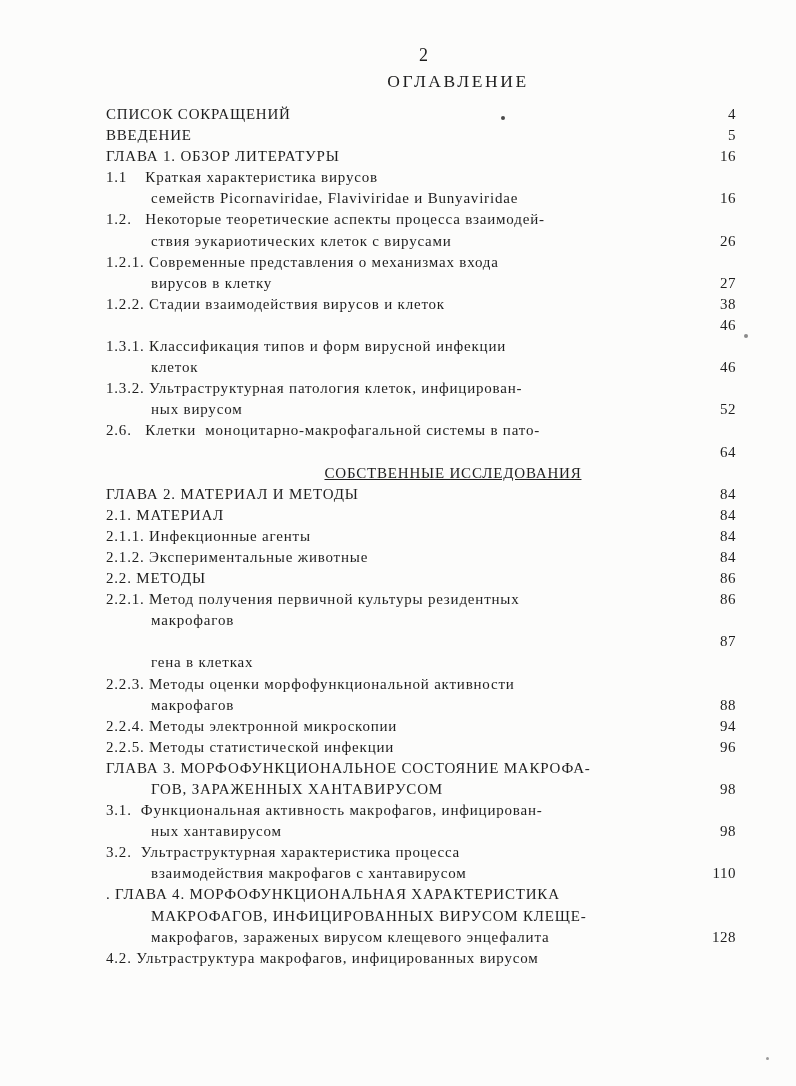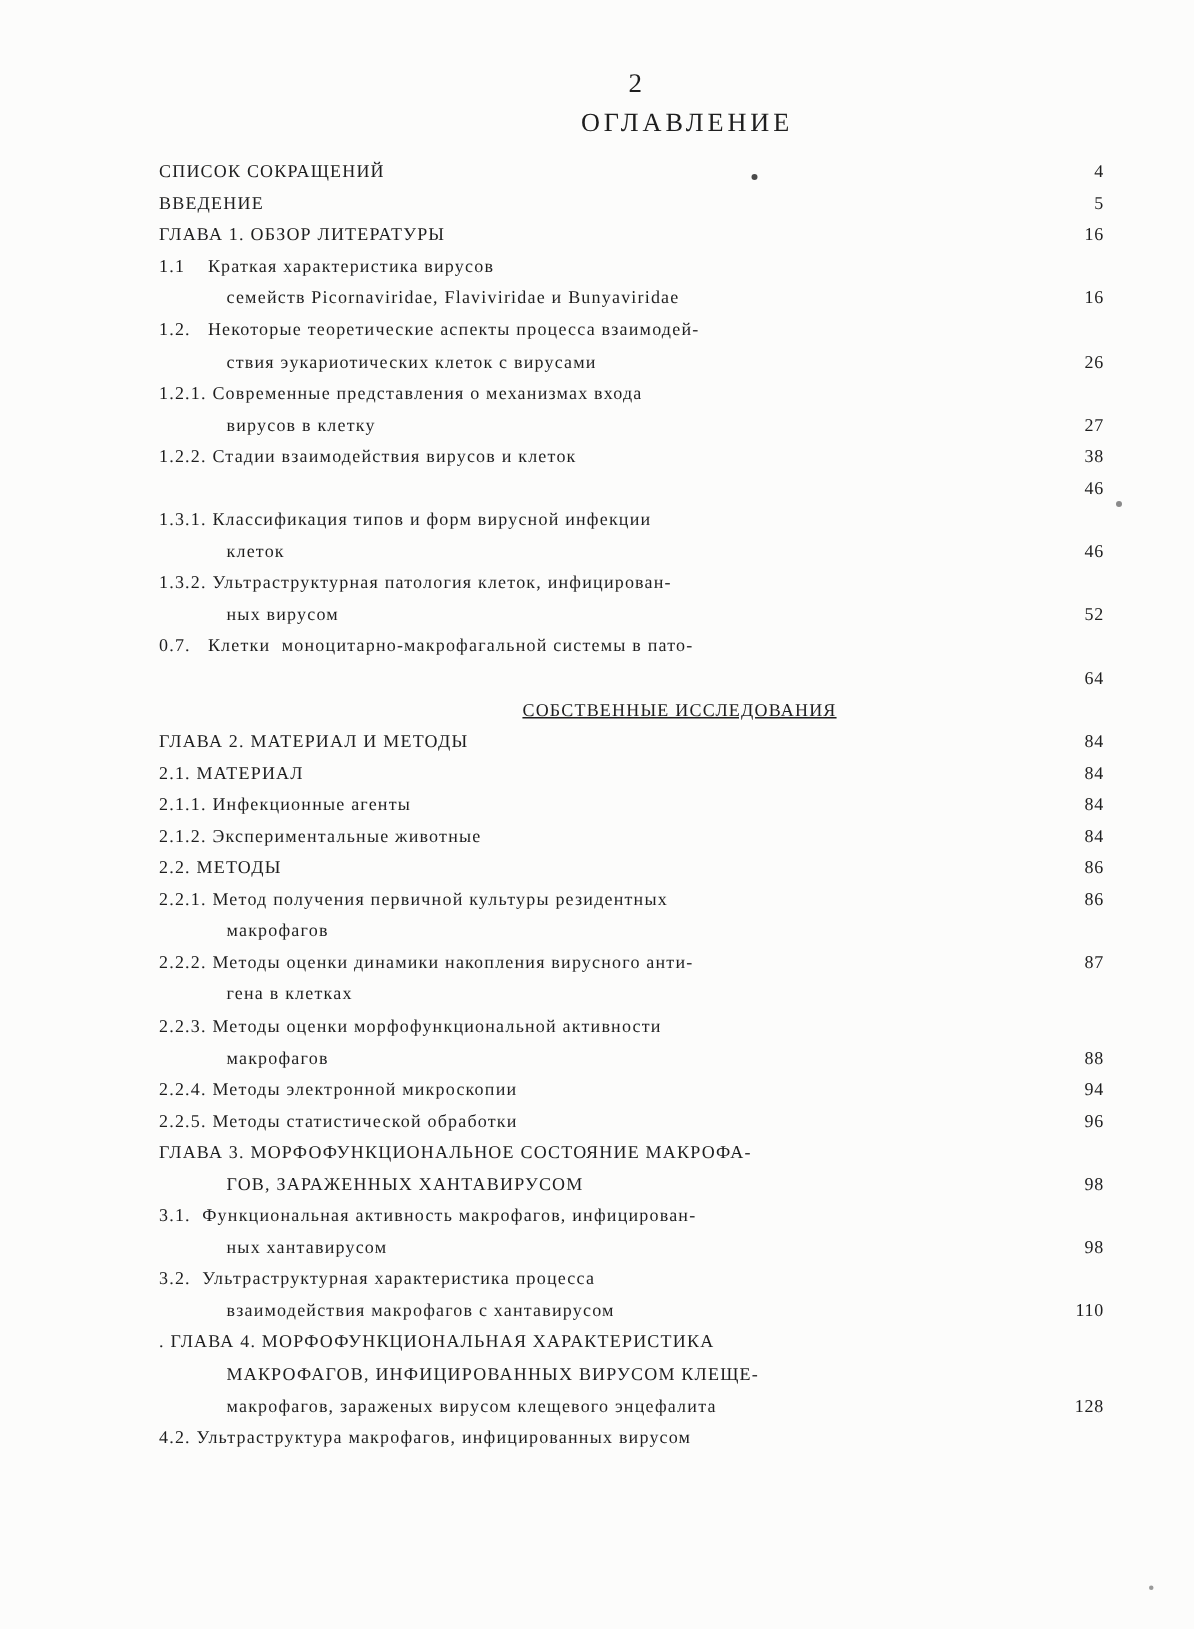--- a/index.html
+++ b/index.html
@@ -34,21 +34,21 @@
   }
   .toc {
     position: absolute;
     left: 106px;
     right: 60px;
     top: 104px;
   }
   .row {
     display: flex;
     align-items: baseline;
-    font-size: 12px;
+    font-size: 15px;
     line-height: 21.1px;
     letter-spacing: 0.8px;
   }
   .row .txt { white-space: pre; }
   .row .pg {
     margin-left: auto;
     padding-left: 10px;
     text-align: right;
     letter-spacing: 0.5px;
     white-space: pre;
@@ -125,21 +125,21 @@
       </div>
       <div class="row l0">
         <span class="txt">1.3.2. Ультраструктурная патология клеток, инфицирован-</span>
         <span class="pg"></span>
       </div>
       <div class="row l1">
         <span class="txt">ных вирусом</span>
         <span class="pg">52</span>
       </div>
       <div class="row l0">
-        <span class="txt">0.7.   Клетки  моноцитарно-макрофагальной системы в пато-</span>
+        <span class="txt">2.6.   Клетки  моноцитарно-макрофагальной системы в пато-</span>
         <span class="pg"></span>
       </div>
       <div class="row l1">
         <span class="pg">64</span>
       </div>
       <div class="row center"><span class="txt">СОБСТВЕННЫЕ ИССЛЕДОВАНИЯ</span></div>
       <div class="row l0">
         <span class="txt">ГЛАВА 2. МАТЕРИАЛ И МЕТОДЫ</span>
         <span class="pg">84</span>
       </div>
@@ -161,41 +161,40 @@
       </div>
       <div class="row l0">
         <span class="txt">2.2.1. Метод получения первичной культуры резидентных</span>
         <span class="pg">86</span>
       </div>
       <div class="row l1">
         <span class="txt">макрофагов</span>
         <span class="pg"></span>
       </div>
       <div class="row l0">
-        <span class="txt">2.2.2. Методы оценки динамики накопления вирусного анти-</span>
         <span class="pg">87</span>
       </div>
       <div class="row l1">
         <span class="txt">гена в клетках</span>
         <span class="pg"></span>
       </div>
       <div class="row l0">
         <span class="txt">2.2.3. Методы оценки морфофункциональной активности</span>
         <span class="pg"></span>
       </div>
       <div class="row l1">
         <span class="txt">макрофагов</span>
         <span class="pg">88</span>
       </div>
       <div class="row l0">
         <span class="txt">2.2.4. Методы электронной микроскопии</span>
         <span class="pg">94</span>
       </div>
       <div class="row l0">
-        <span class="txt">2.2.5. Методы статистической обработки</span>
+        <span class="txt">2.2.5. Методы статистической инфекции</span>
         <span class="pg">96</span>
       </div>
       <div class="row l0">
         <span class="txt">ГЛАВА 3. МОРФОФУНКЦИОНАЛЬНОЕ СОСТОЯНИЕ МАКРОФА-</span>
         <span class="pg"></span>
       </div>
       <div class="row l1">
         <span class="txt">ГОВ, ЗАРАЖЕННЫХ ХАНТАВИРУСОМ</span>
         <span class="pg">98</span>
       </div>

